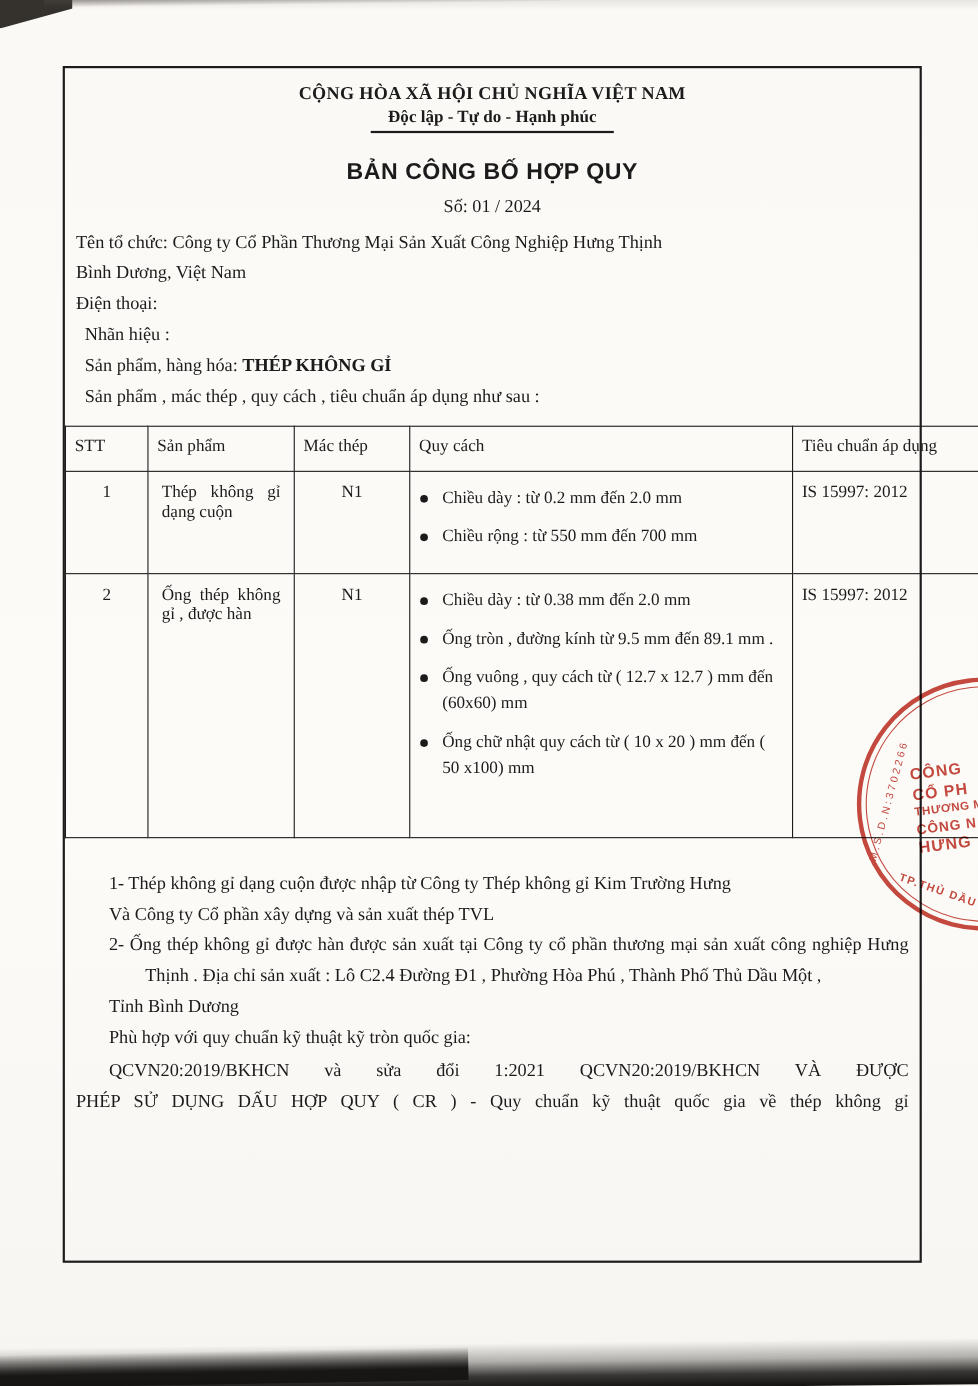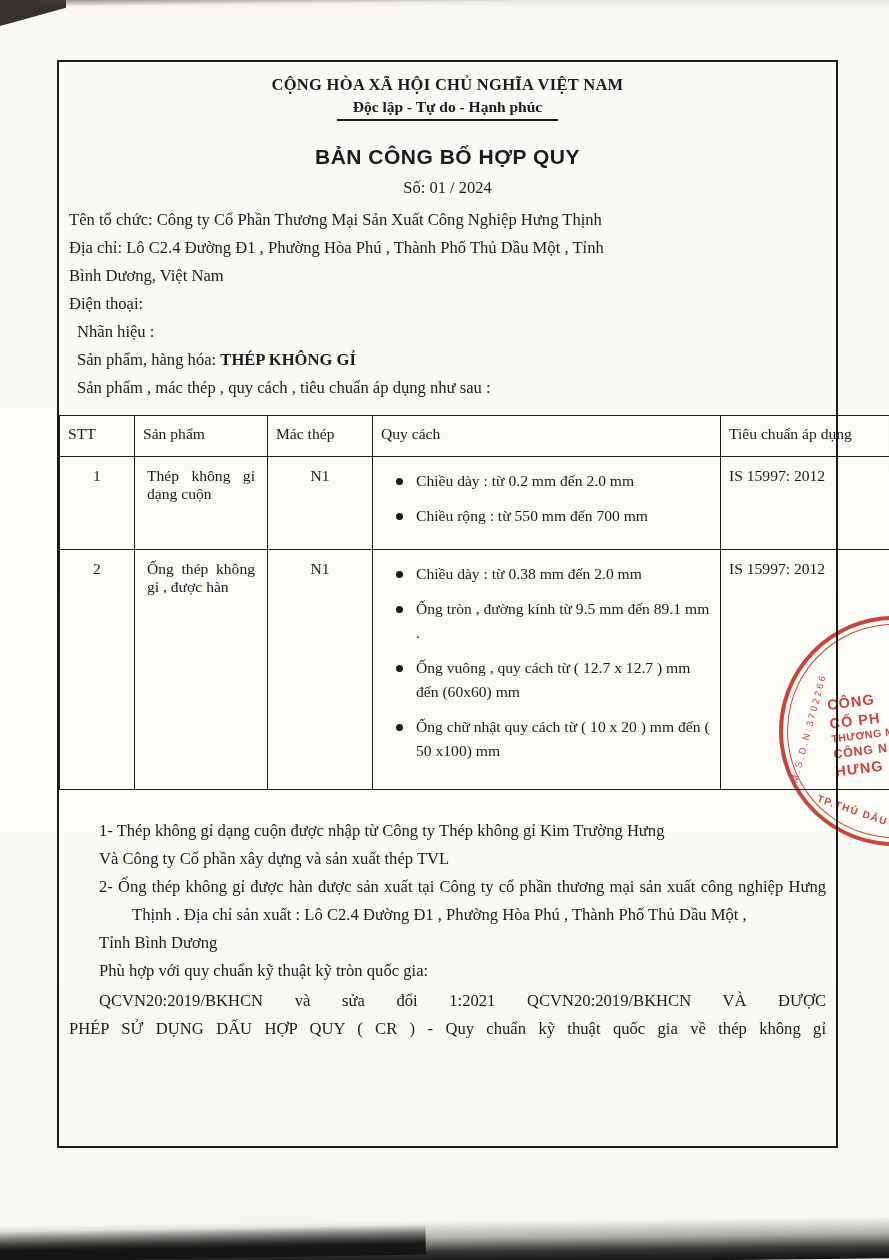--- a/index.html
+++ b/index.html
@@ -56,21 +56,21 @@
   table.spec th{font-weight:normal;text-align:left;padding:9px 8px;height:22px;}
   th.h-stt{width:58px;text-align:center;}
   th.h-sp{width:116px;}
   th.h-mt{width:88px;}
   th.h-qc{width:331px;}
   th.h-tc{width:178px;}
   tr.r1{height:93px;} tr.r2{height:240px;}
   td.c-stt{text-align:center;padding:10px 4px;}
   td.c-sp{padding:10px 12px;text-align:justify;}
   td.c-mt{text-align:center;padding:10px 4px;}
-  td.c-qc{padding:6px 10px 6px 16px;}
+  td.c-qc{padding:6px 10px 6px 2px;}
   td.c-tc{padding:10px 8px;}
   .qbullet{position:relative;padding-left:27px;margin:6px 0 11px 0;line-height:24px;}
   .qbullet::before{content:"";position:absolute;left:7px;top:9px;width:7px;height:7px;
     border-radius:50%;background:#1b1b1b;}
   
   .notes{margin-top:27px;font-size:16.6px;line-height:28px;}
   .note-line{margin-left:30px;}
   .note-hang{margin-left:30px;text-indent:-33px;padding-left:33px;text-align:justify;}
   .qcvn1{margin-top:2px;text-indent:30px;text-align:justify;text-align-last:justify;}
   .qcvn2{text-align:justify;text-align-last:justify;}
@@ -104,21 +104,20 @@
     <div class="center nat-header">CỘNG HÒA XÃ HỘI CHỦ NGHĨA VIỆT NAM</div>
     <div class="center motto-wrap">
       <span class="motto">Độc lập - Tự do - Hạnh phúc</span>
     </div>
 
     <div class="center doc-title">BẢN CÔNG BỐ HỢP QUY</div>
     <div class="center doc-number">Số: 01 / 2024</div>
 
     <div class="para block1">
       <div>Tên tổ chức: Công ty Cổ Phần Thương Mại Sản Xuất Công Nghiệp Hưng Thịnh</div>
-      <div>Địa chỉ: Lô C2.4 Đường Đ1 , Phường Hòa Phú , Thành Phố Thủ Dầu Một , Tỉnh</div>
       <div>Bình Dương, Việt Nam</div>
       <div>Điện thoại:</div>
       <div class="indent">Nhãn hiệu :</div>
       <div class="indent">
         <span>Sản phẩm, hàng hóa: </span><span class="bold">THÉP KHÔNG GỈ</span>
       </div>
       <div class="indent">Sản phẩm , mác thép , quy cách , tiêu chuẩn áp dụng như sau :</div>
     </div>
 
     <table class="spec">

